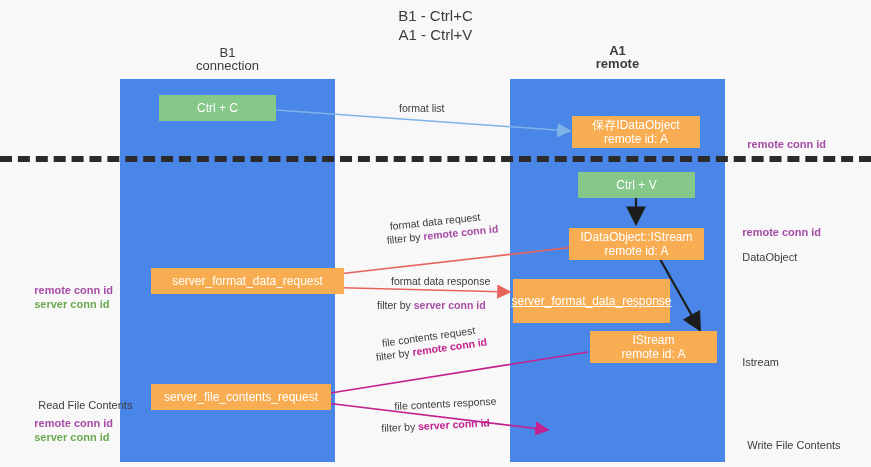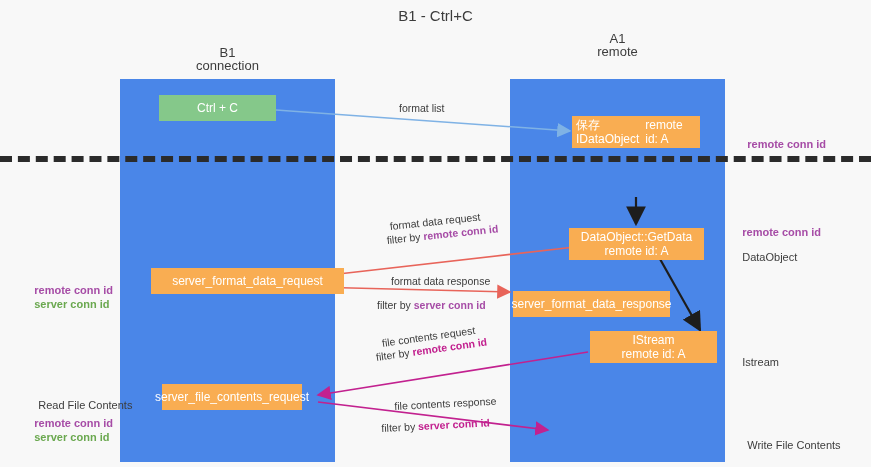--- a/index.html
+++ b/index.html
@@ -60,30 +60,31 @@
 
   svg.edges{position:absolute;left:0;top:0;width:871px;height:467px;overflow:visible;}
 </style>
 </head>
 <body>
 
 <div id="stage">
 
   <div class="title">
     <div>B1 - Ctrl+C</div>
+    <div>A1 - Ctrl+V</div>
   </div>
 
   <div class="lane" style="left:120px;top:79px;width:215px;height:383px;"></div>
   <div class="lane" style="left:510px;top:79px;width:215px;height:383px;"></div>
 
   <div class="col-head" style="left:120px;top:46px;width:215px;">
     <span class="l1">B1</span>
     <span class="l2">connection</span>
   </div>
-  <div class="col-head" style="left:510px;top:32px;width:215px;">
+  <div class="col-head" style="left:510px;top:44px;width:215px;font-weight:bold;">
     <span class="l1">A1</span>
     <span class="l2">remote</span>
   </div>
 
   <svg class="edges" viewBox="0 0 871 467">
     <defs>
       <marker id="ar-blue" markerWidth="9" markerHeight="9" refX="8" refY="4.5" orient="auto">
         <path d="M0,0 L9,4.5 L0,9 z" fill="#7fb2e5"></path>
       </marker>
       <marker id="ar-red" markerWidth="9" markerHeight="9" refX="8" refY="4.5" orient="auto">
@@ -111,45 +112,48 @@
 
     <line x1="318" y1="402" x2="548" y2="430" stroke="#c2218f" stroke-width="1.6" marker-end="url(#ar-mag)"></line>
   </svg>
 
   <div class="divider"></div>
 
   <div class="node green" style="left:159px;top:95px;width:117px;height:26px;">
     <span>Ctrl + C</span>
   </div>
 
-  <div class="node orange" style="left:572px;top:116px;width:128px;height:32px;flex-direction:row;">
+  <div class="node orange" style="left:572px;top:116px;width:128px;height:32px;flex-direction:column;">
     <span>保存IDataObject</span>
     <span>remote id: A</span>
   </div>
 
+  <div class="node green" style="left:578px;top:172px;width:117px;height:26px;">
+    <span>Ctrl + V</span>
+  </div>
 
   <div class="node orange" style="left:569px;top:228px;width:135px;height:32px;flex-direction:column;">
-    <span>DataObject::GetData</span>
+    <span>IDataObject::IStream</span>
     <span>remote id: A</span>
   </div>
 
   <div class="node orange" style="left:590px;top:331px;width:127px;height:32px;flex-direction:column;">
     <span>IStream</span>
     <span>remote id: A</span>
   </div>
 
   <div class="node orange" style="left:151px;top:268px;width:193px;height:26px;">
     <span>server_format_data_request</span>
   </div>
 
-  <div class="node orange" style="left:513px;top:291px;width:157px;height:26px;">
+  <div class="node orange" style="left:513px;top:279px;width:157px;height:44px;text-decoration:underline;">
     <span>server_format_data_response</span>
   </div>
 
-  <div class="node orange" style="left:162px;top:384px;width:140px;height:26px;">
+  <div class="node orange" style="left:151px;top:384px;width:180px;height:26px;">
     <span>server_file_contents_request</span>
   </div>
 
 
   <div class="cap" style="left:399px;top:101px;">
     <span>format list</span>
   </div>
 
   <div class="cap" style="left:389px;top:219px;transform:rotate(-6deg);transform-origin:left top;">
     <span>format data request</span>

